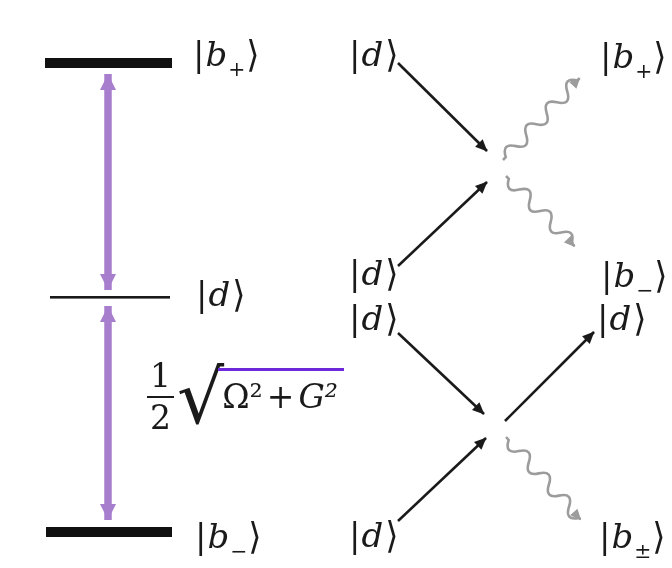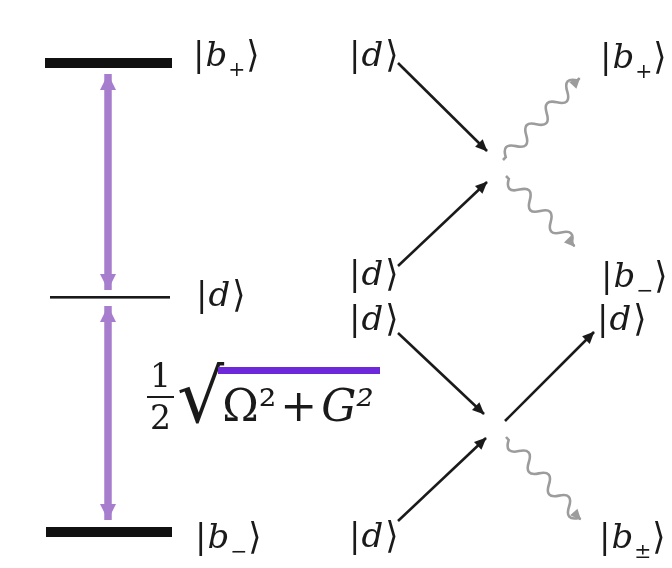--- a/index.html
+++ b/index.html
@@ -16,21 +16,21 @@
   .ket .rangle{
     font-family:"DejaVu Sans", sans-serif;font-style:normal;
     display:inline-block;transform:scaleY(1.08);margin-left:1px;
   }
   .formula{position:absolute;left:147px;top:357px;display:flex;align-items:center;}
   .frac{display:flex;flex-direction:column;align-items:center;font-size:33px;line-height:1.18;}
   .frac .den{border-top:2.4px solid #1a1a1a;padding:1px 3px 0 3px;}
   .sqrt{display:flex;align-items:flex-start;margin-left:3px;}
   .sqrt .sym{font-size:74px;line-height:0.88;font-style:normal;}
   .radicand{
-    font-size:44px;border-top:7px solid #6d28d9;margin-left:-6px;
+    font-size:33px;border-top:3px solid #6d28d9;margin-left:-6px;
     padding:6px 6px 0 4px;margin-top:3px;white-space:nowrap;text-align:right;
   }
   .radicand .om{font-style:normal;}
   .radicand .pl{font-style:normal;padding:0 4px;}
   .radicand .g{font-style:italic;}
 </style>
 </head>
 <body>
 
 <div class="canvas">

